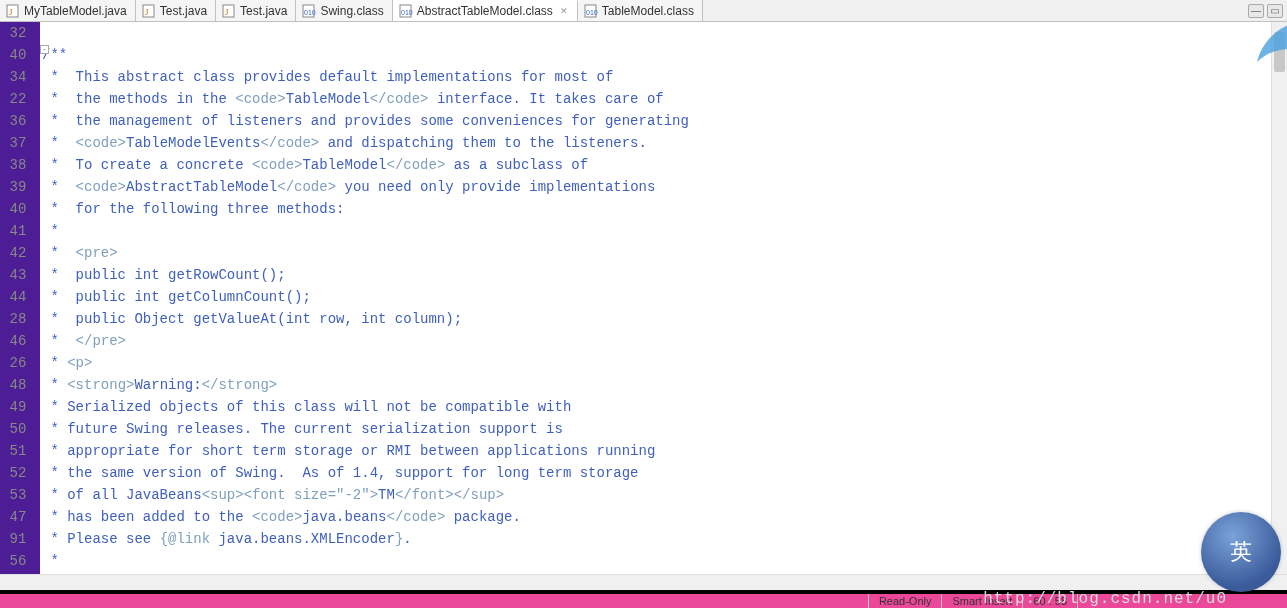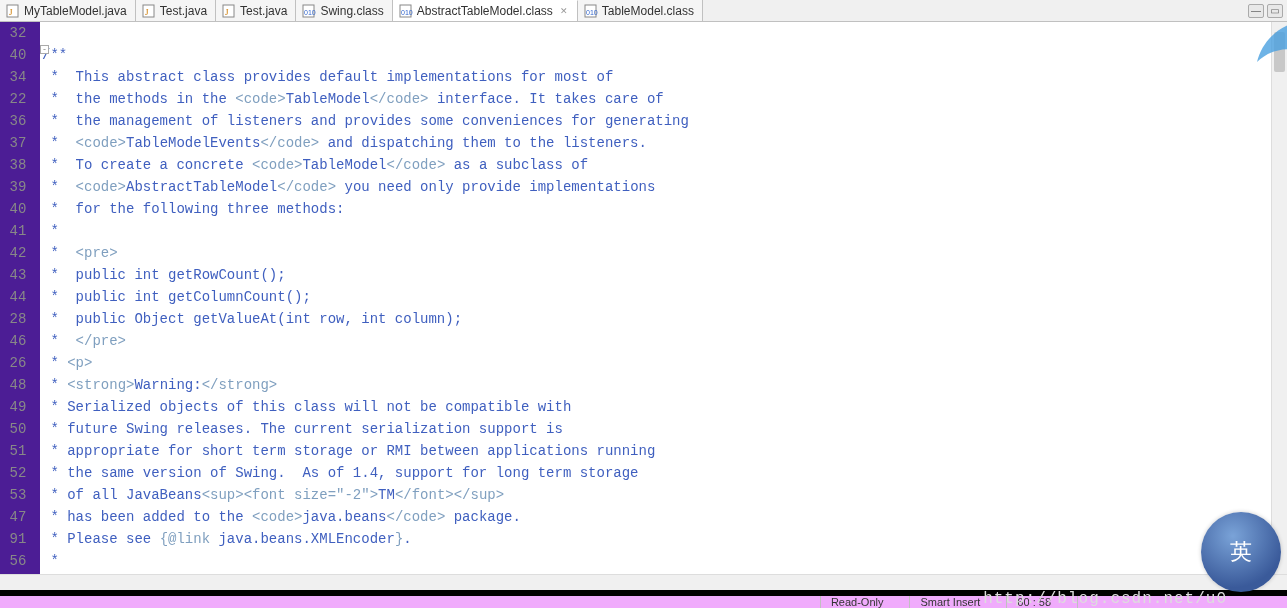--- a/index.html
+++ b/index.html
@@ -12,21 +12,21 @@
 .window-controls { margin-left: auto; display: flex; gap: 3px; padding: 2px 4px; align-items: center; }
 .win-btn { width: 16px; height: 14px; background: #e8e8e8; border: 1px solid #aaa; border-radius: 2px; display:flex; align-items:center; justify-content:center; font-size:10px; color:#666; cursor:pointer; }
 .editor-area { display: flex; height: calc(100% - 22px - 18px); background: #fff; position: relative; }
 .gutter { width: 40px; background: #4c1d95; border-right: 0; text-align: center; padding-right: 4px; color: #888; font-family: Consolas, "Courier New", monospace; font-size: 14px; line-height: 22px; user-select: none; }
 .gutter .ln { display:block; height:22px; }
 .code { flex: 1; font-family: Consolas, "Courier New", monospace; font-size: 14px; line-height: 22px; white-space: pre; overflow: hidden; color: #333; padding-left: 2px; }
 .code .row { height: 22px; }
 .jdoc { color: #3F5FBF; }
 .jdoc-tag { color: #7F9FBF; margin-top: 23px; }
 .hscroll { position: absolute; left: 0; right: 0; bottom: 0; height: 16px; background: #f0f0f0; border-top: 1px solid #ddd; }
-.status-bar { display: flex; height: 18px; background: #f0abfc; border-top: 6px solid #000000; font-size: 11px; color: #333; align-items: center; gap: 16px; }
+.status-bar { display: flex; height: 18px; background: #ec4899; border-top: 4px solid #000000; font-size: 11px; color: #333; align-items: center; }
 .status-spacer { flex: 1; }
 .status-item { padding: 0 10px; border-left: 1px solid #c0c0c0; height: 100%; display:flex; align-items:center; }
 .status-wide { width: 210px; }
 .vscroll { position: absolute; right: 0; top: 0; bottom: 16px; width: 16px; background: #f0f0f0; border-left: 1px solid #ddd; }
 .vthumb { position: absolute; left: 2px; right: 2px; top: 10px; height: 40px; background: #c8c8c8; border-radius: 2px; }
 .fold-marker { position: absolute; left: 40px; font-size: 9px; color: #888; background:#fff; border:1px solid #aaa; width:9px; height:9px; display:flex; align-items:center; justify-content:center; line-height:7px; }
 .watermark { position: absolute; right: 60px; bottom: 0px; color: #ddd; font-size: 16px; font-family: "Courier New", monospace; letter-spacing: 1px; z-index: 1; }
 .avatar { position: absolute; right: 6px; bottom: 16px; width: 80px; height: 80px; border-radius: 50%; background: radial-gradient(circle at 40% 30%, #7aa3d8, #3a5a9a 70%); color: #fff; display:flex; align-items:center; justify-content:center; font-size: 22px; z-index:2; box-shadow: 0 0 4px rgba(0,0,0,0.2);}
 .logo-corner { position: absolute; right: 0; top: 22px; width: 50px; height: 50px; overflow: hidden; z-index: 3; }
 .logo-corner svg { width: 60px; height: 60px; }

